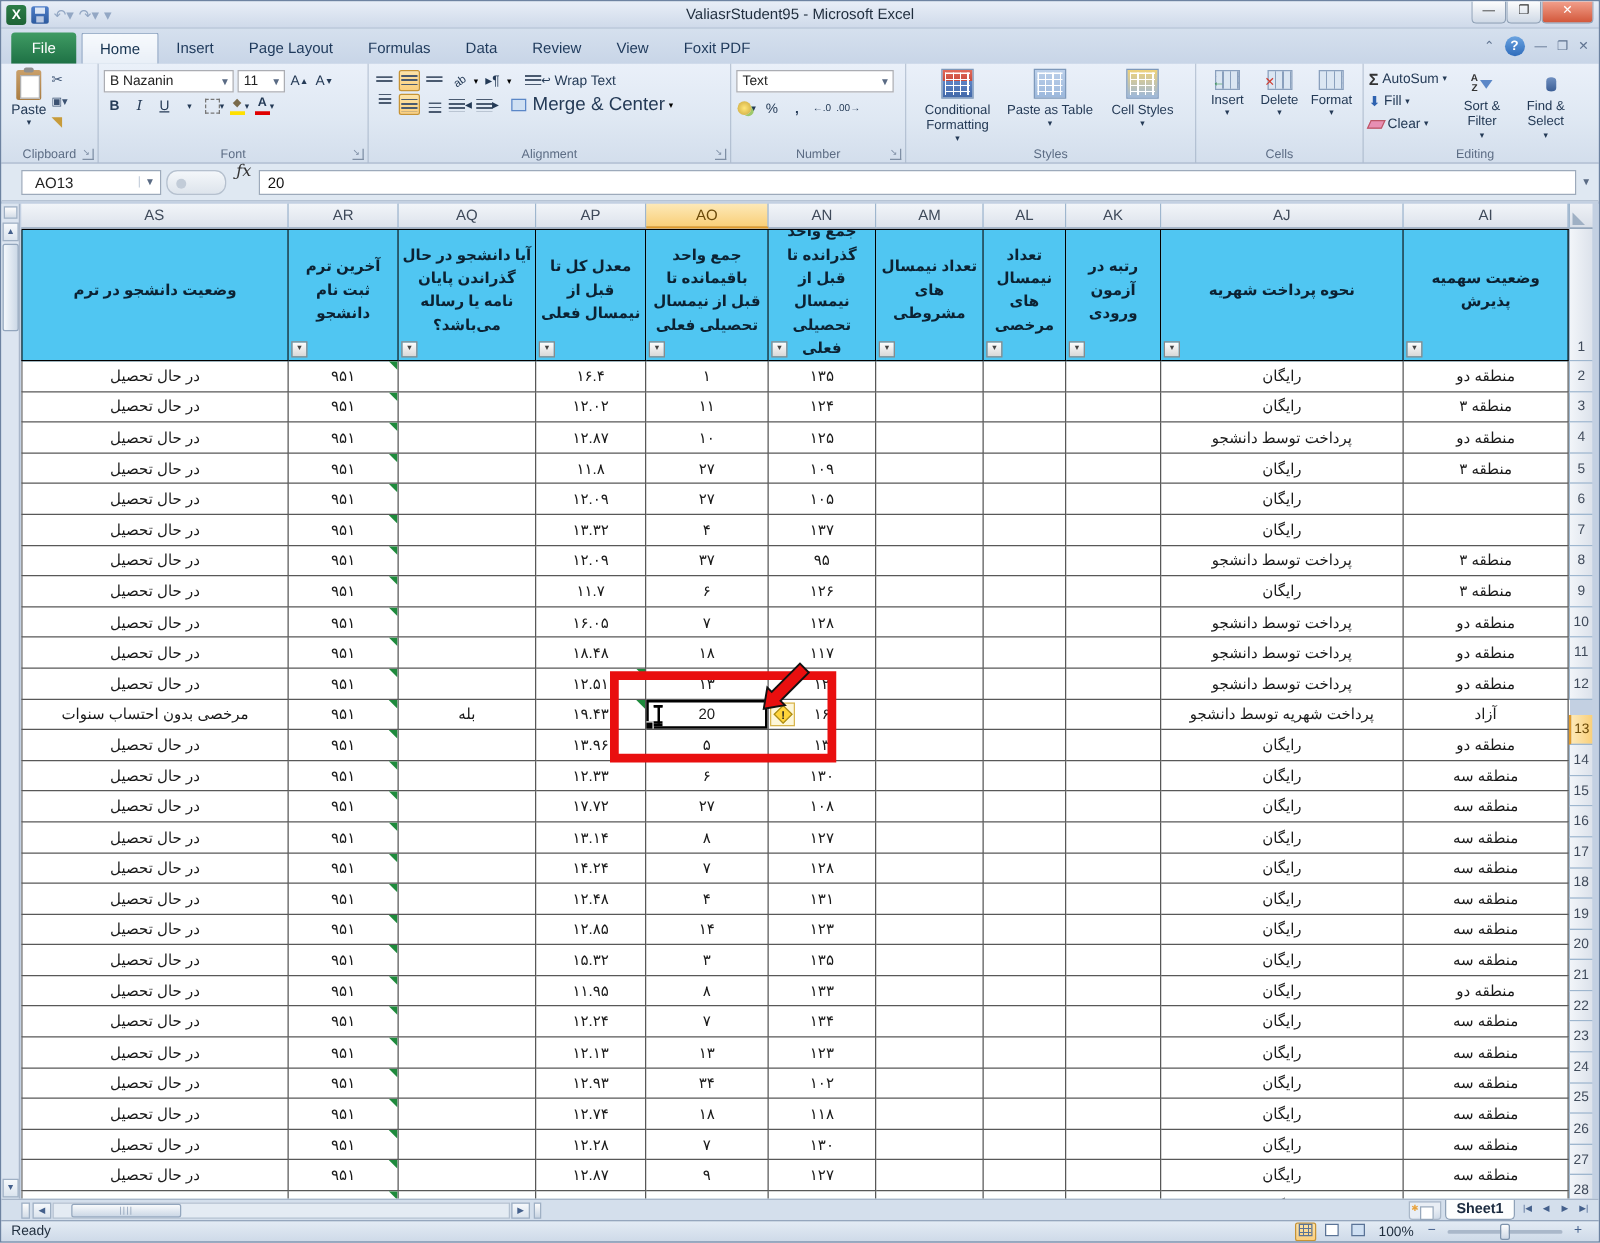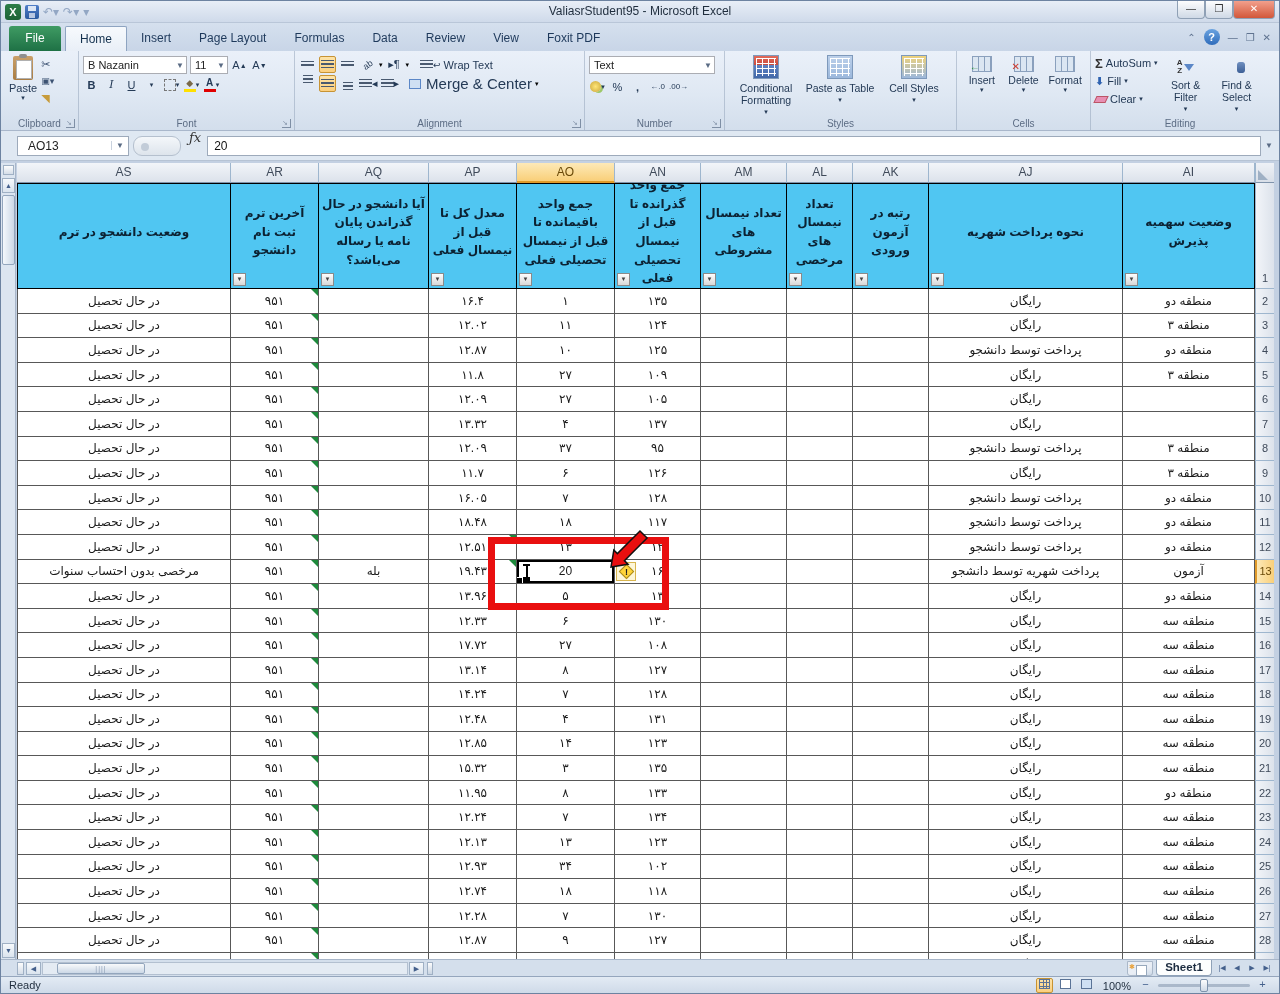--- a/index.html
+++ b/index.html
@@ -110,21 +110,21 @@
   .dcell.active::after { content:""; position:absolute; left:-1px; bottom:-1px; width:5px; height:5px; background:#000; border:1px solid #fff; }
   .ibeam { position:absolute; left:6px; top:4px; width:7px; height:15px; z-index:4; }
   .ibeam::before { content:""; position:absolute; left:3px; top:0; width:1.5px; height:15px; background:#000; }
   .ibeam::after { content:""; position:absolute; left:0; top:0; width:7px; height:2px; border-top:2px solid #000; border-bottom:2px solid #000; height:13px; box-sizing:content-box; border-left:none; }
   .ibeam .mid { position:absolute; left:0; bottom:0; width:7px; height:2px; background:#000; }
   .ibeam .top { position:absolute; left:0; top:0; width:7px; height:2px; background:#000; }
 
   .gutter { position:absolute; left:1254px; top:20px; width:19px; height:776px; overflow:hidden; }
   .gcell { width:19px; background:linear-gradient(90deg,#f2f5f9,#dce2eb); border-bottom:1px solid #9eb6ce; border-left:1px solid #9eb6ce; font-size:11px; color:#3f4a5a; display:flex; align-items:center; justify-content:center; }
   .gcell.first { align-items:flex-end; padding-bottom:4px; }
-  .gcell.sel { background:linear-gradient(90deg,#fde9b8,#f9cf79); border-left:2px solid #e09a2a; color:#6b4a09; font-weight:normal; }
+  .gcell.sel { background:linear-gradient(90deg,#fde9b8,#f9cf79); border-left:2px solid #e09a2a; color:#6b4a09; font-weight:normal;margin-top:12px; }
 
   
   .redbox { position:absolute; left:487px; top:374px; width:181px; height:73px; border:7px solid #e90f0f; z-index:6; }
   .smarttag { position:absolute; left:615px; top:399px; width:20px; height:19px; background:#fdf6d8; border:1px solid #d8b54e; z-index:7; display:flex; align-items:center; justify-content:center; }
   .diamond { width:11px; height:11px; background:#ffd43a; border:1px solid #a88a1d; transform:rotate(45deg); position:relative; }
   .diamond span { position:absolute; left:0; top:0; width:11px; height:11px; transform:rotate(-45deg); font-size:9px; font-weight:bold; color:#222; text-align:center; line-height:11px; }
   .arrowsvg { position:absolute; left:604px; top:368px; z-index:8; overflow:visible; }
 
   
   .tabsrow { position:absolute; left:0; top:958px; width:100%; height:17px; background:#d4dfec; border-top:1px solid #a8b6c9; }
@@ -917,21 +917,21 @@
           <div class="dcell" style="width: 66px;">
             <span dir="rtl"></span>
           </div>
           <div class="dcell" style="width: 76px;">
             <span dir="rtl"></span>
           </div>
           <div class="dcell" style="width: 194px;">
             <span dir="rtl">پرداخت شهریه توسط دانشجو</span>
           </div>
           <div class="dcell" style="width: 132px;">
-            <span dir="rtl">آزمون</span>
+            <span dir="rtl">آزاد</span>
           </div>
         </div>
         <div class="grow drow" style="height: 24.6px;">
           <div class="dcell" style="width: 214px;">
             <span dir="rtl">در حال تحصیل</span>
           </div>
           <div class="dcell" style="width: 88px;">
             <span dir="rtl">۹۵۱</span>
             <span class="flag"></span>
           </div>

